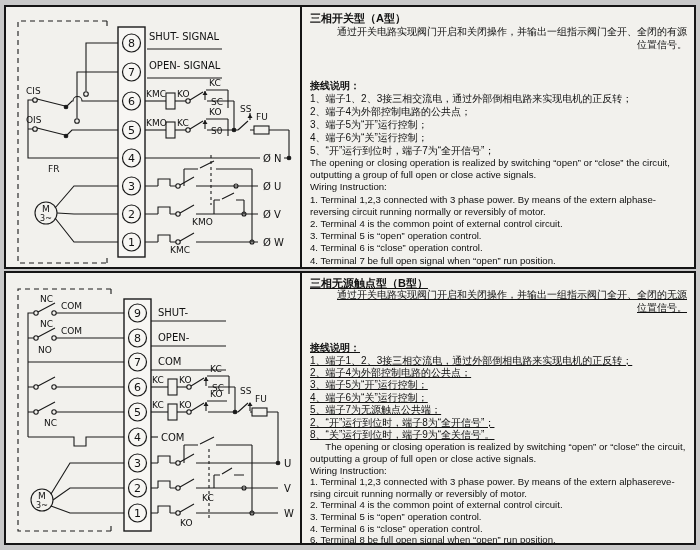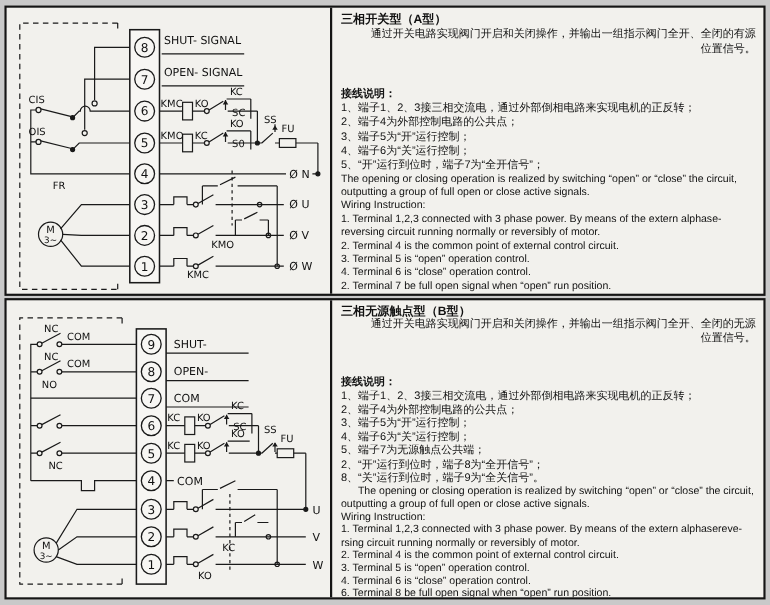--- a/index.html
+++ b/index.html
@@ -15,21 +15,21 @@
   }
   .panel.top{height:264px;}
   .panel.bottom{height:274px;margin-top:2px;}
   .diagram-cell{
     box-sizing:border-box;width:296px;flex:0 0 296px;
     border-right:2px solid #151515;position:relative;overflow:hidden;
   }
   .text-cell{flex:1;box-sizing:border-box;padding:4px 7px 18px 8px;overflow:hidden;}
   .ln{white-space:nowrap;overflow:hidden;}
   .zh{font-size:10px;line-height:13px;}
-  .panel.bottom .zh{line-height:12.4px;}
+  .panel.bottom .zh{line-height:12.4px;text-decoration:underline;}
   .zh.title{font-size:11px;font-weight:bold;line-height:14px;}
   .zh.head{font-weight:bold;margin-top:28px;}
   .zh.indent{ text-indent:2em;white-space:normal;text-align:right;}
   .en{font-size:9.6px;line-height:12.2px;}
   .panel.bottom .en{line-height:11.6px;}
   .en.indent{text-indent:1.6em;}
   svg{display:block;}
   svg text{font-family:"DejaVu Sans","Liberation Sans",sans-serif;fill:#111;}
   .t8{font-size:8px;} .t9{font-size:9px;} .t10{font-size:10px;}
   .tnum{font-size:11px;}
@@ -160,21 +160,21 @@
       <div class="ln zh">2、端子4为外部控制电路的公共点；</div>
       <div class="ln zh">3、端子5为“开”运行控制；</div>
       <div class="ln zh">4、端子6为“关”运行控制；</div>
       <div class="ln zh">5、“开”运行到位时，端子7为“全开信号”；</div>
       <div class="en wrap">The opening or closing operation is realized by switching “open” or “close” the circuit, outputting a group of full open or close active signals.</div>
       <div class="ln en">Wiring Instruction:</div>
       <div class="en wrap">1. Terminal 1,2,3 connected with 3 phase power. By means of the extern alphase-reversing circuit running normally or reversibly of motor.</div>
       <div class="ln en">2. Terminal 4 is the common point of external control circuit.</div>
       <div class="ln en">3. Terminal 5 is “open” operation control.</div>
       <div class="ln en">4. Terminal 6 is “close” operation control.</div>
-      <div class="ln en">2. Terminal 7 be full open signal when “open” run position.</div>
+      <div class="ln en">4. Terminal 7 be full open signal when “open” run position.</div>
     </div>
   </div>
 
   <div class="panel bottom">
     <div class="diagram-cell">
       <svg width="294" height="270" viewBox="0 0 294 270">
         <g stroke="#1a1a1a" stroke-width="1.1" fill="none">
           <path stroke-dasharray="5,4" d="M105,16 H12 V258 H105 M105,16 V24 M105,258 V252"></path>
           <rect x="118" y="26" width="27" height="232" fill="#f7f6f3" stroke-width="1.4"></rect>
 

